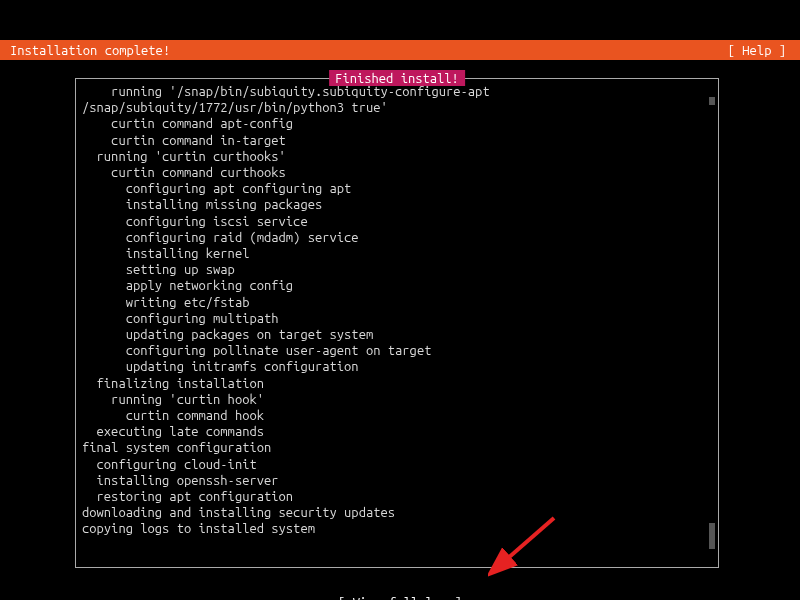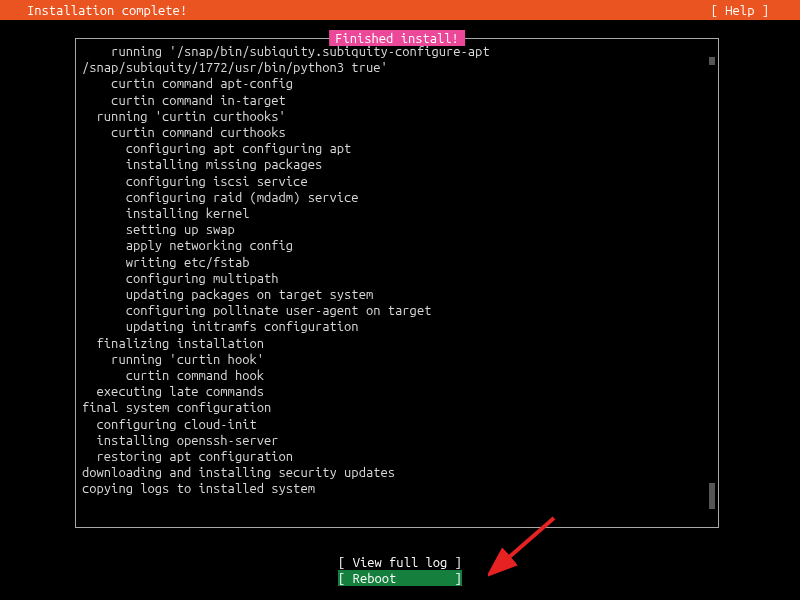--- a/index.html
+++ b/index.html
@@ -11,42 +11,43 @@
       font-size: 13px;
       color: #fff;
       overflow: hidden;
       position: relative;
     }
     .header {
       background: #e95420;
       color: #fff;
       display: flex;
       justify-content: space-between;
-      padding: 2px 27px;
+      padding: 2px 10px;
       height: 20px;
       line-height: 16px;
+      margin-top: 40px;
     }
     .header-right { padding-right: 4px; }
     .main {
       padding: 18px 75px 0 75px;
     }
     .log-panel {
       border: 1px solid #aaa;
       width: 644px;
       height: 490px;
       position: relative;
       padding: 0 6px 2px 6px;
       line-height: 16.2px;
     }
     .panel-title {
       position: absolute;
       top: -9px;
       left: 50%;
       transform: translateX(-50%);
-      background: #ec4899;
+      background: #be185d;
       padding: 0 6px;
       white-space: nowrap;
     }
     .log-body {
       padding-top: 4px;
       white-space: pre;
       color: #d9d9d9;
     }
     .log-line { display: block; }
     .scrollbar-track {

